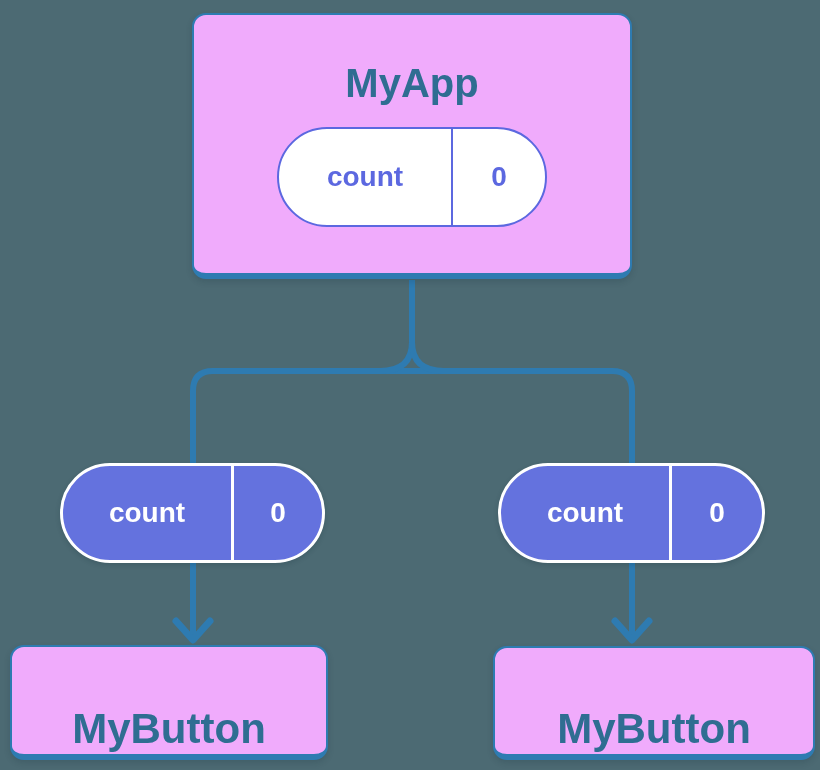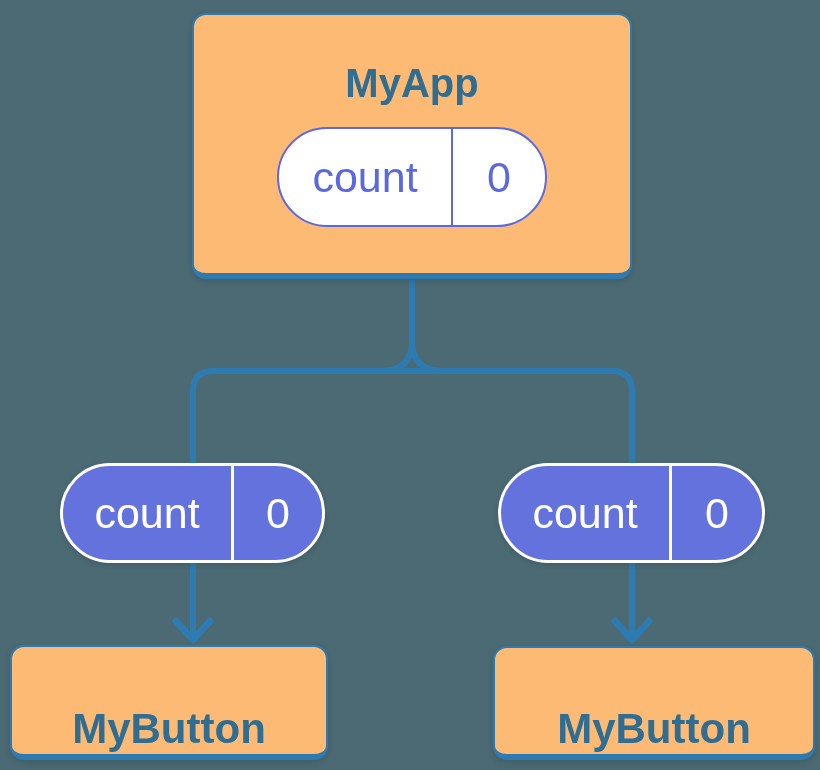--- a/index.html
+++ b/index.html
@@ -23,21 +23,21 @@
     stroke-width: 6;
   }
   svg.connectors path.arrowhead {
     stroke-width: 7;
     stroke-linecap: round;
     stroke-linejoin: round;
   }
   .card {
     position: absolute;
     z-index: 2;
-    background: #fdba74;
+    background: #f0abfc;
     border: 2px solid #2e7bb1;
     border-bottom-width: 6px;
     border-radius: 14px;
     box-sizing: border-box;
     box-shadow: 0 3px 6px rgba(20, 45, 55, 0.18);
   }
   .card-title {
     font-size: 40px;
     font-weight: 700;
     color: #2f6d92;
@@ -59,22 +59,22 @@
     height: 100px;
     border-radius: 50px;
     box-sizing: border-box;
     overflow: hidden;
   }
   .pill .pill-name,
   .pill .pill-value {
     display: flex;
     align-items: center;
     justify-content: center;
-    font-size: 43px;
-    font-weight: 400;
+    font-size: 28px;
+    font-weight: 700;
     text-align: right;
   }
   .pill-outline {
     width: 270px;
     background: #ffffff;
     border: 2px solid #5c68e0;
     color: #5c68e0;
   }
   .pill-outline .pill-name { width: 172px; border-right: 2px solid #5c68e0; }
   .pill-outline .pill-value { flex: 1; }

